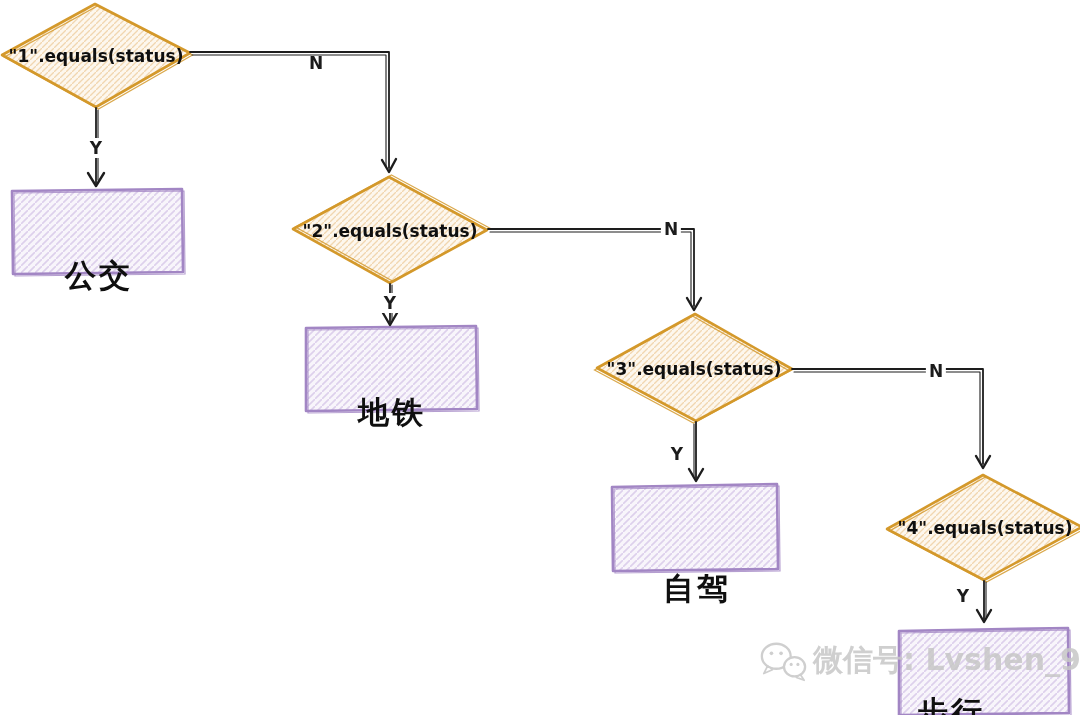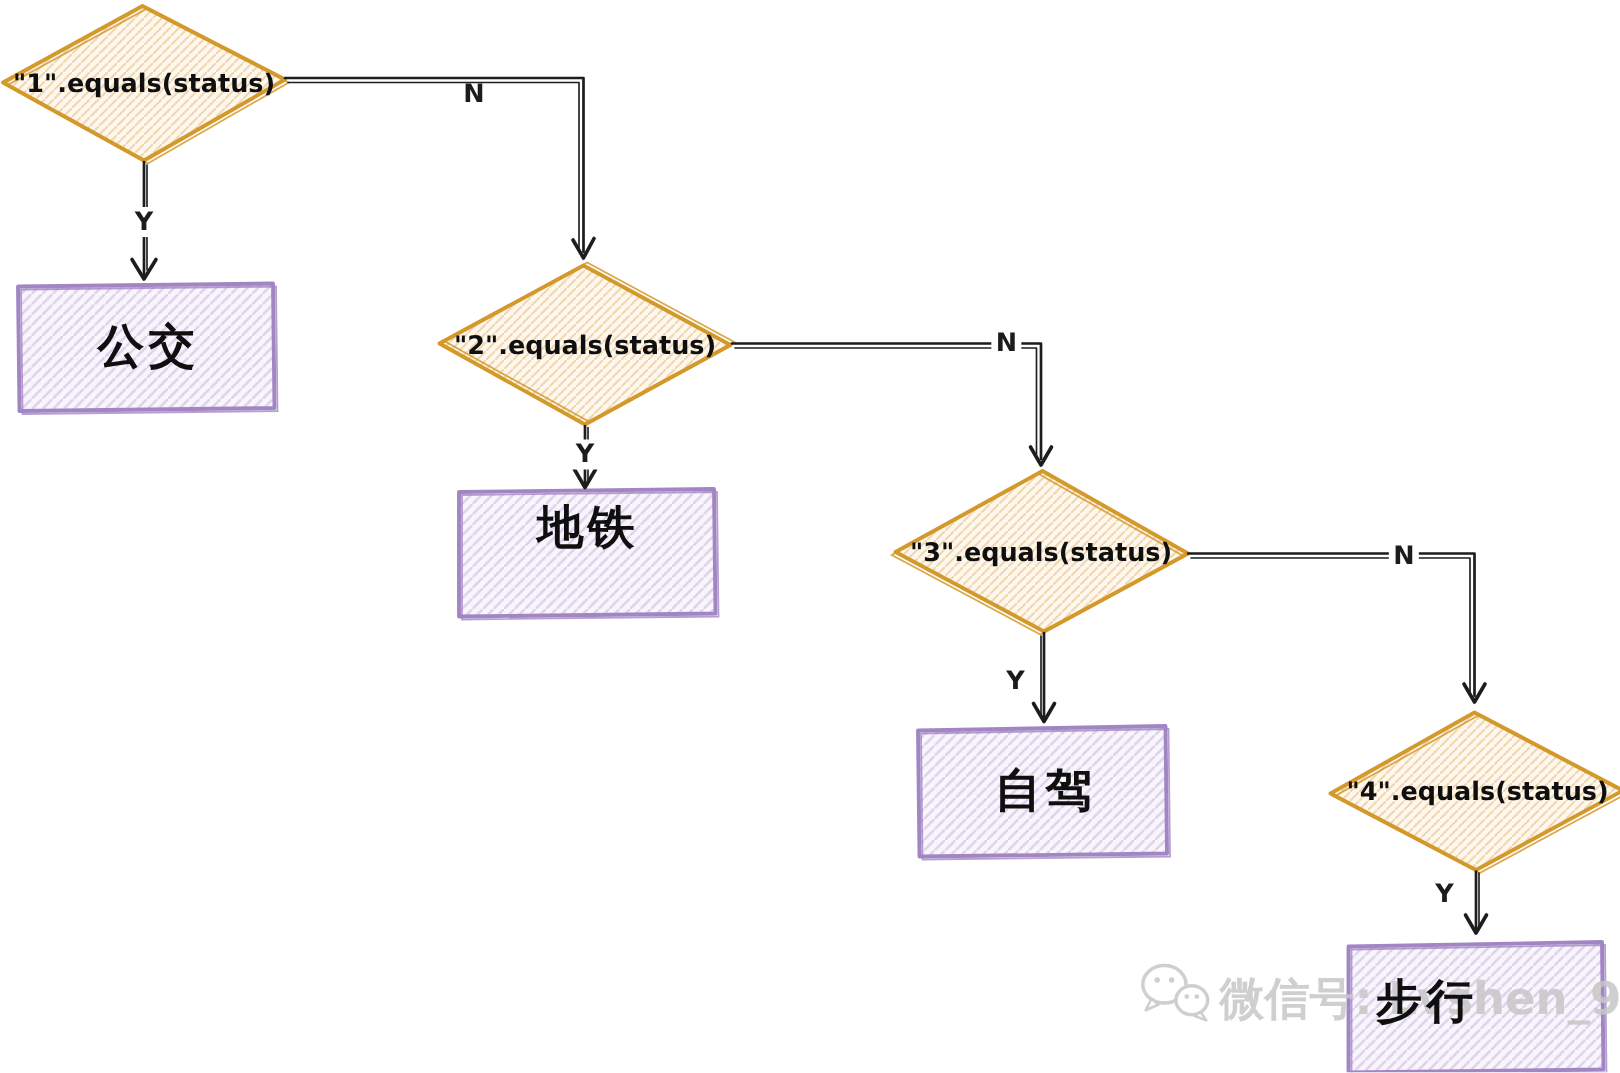--- a/index.html
+++ b/index.html
@@ -29,37 +29,38 @@
     text-align: center;
   }
   .decision-lbl {
     font-size: 17px;
     font-weight: bold;
   }
   .result-lbl {
     font-size: 31px;
     font-weight: bold;
     letter-spacing: 3px;
+    margin-top: 45px;
   }
   .edge-lbl {
     font-size: 17px;
     font-weight: 600;
     color: #1c1c1c;
     z-index: 2;
   }
   .edge-lbl.on-line {
     background: #ffffff;
     padding: 0 3px;
   }
   .watermark {
     position: absolute;
     left: 758px;
     top: 640px;
     display: flex;
-    align-items: center;
+    align-items: flex-start;
     gap: 5px;
     z-index: 1;
     color: #c7c7c7;
     opacity: 0.85;
     font-size: 30px;
     font-weight: bold;
     white-space: nowrap;
   }
   .watermark .wm-icon { flex: 0 0 auto; }
 </style>
@@ -165,22 +166,22 @@
     </span>
     <span>微信号: Lvshen_9</span>
   </div>
 
   <div class="lbl decision-lbl" style="left:96px;  top:56px;">"1".equals(status)</div>
   <div class="lbl decision-lbl" style="left:390px; top:231px;">"2".equals(status)</div>
   <div class="lbl decision-lbl" style="left:694px; top:369px;">"3".equals(status)</div>
   <div class="lbl decision-lbl" style="left:985px; top:528px;">"4".equals(status)</div>
 
   <div class="lbl result-lbl" style="left:99px;  top:231px;">公交</div>
-  <div class="lbl result-lbl" style="left:392px; top:352px;">地铁</div>
-  <div class="lbl result-lbl" style="left:697px; top:527px;">自驾</div>
+  <div class="lbl result-lbl" style="left:392px; top:368px;">地铁</div>
+  <div class="lbl result-lbl" style="left:697px; top:544px;">自驾</div>
   <div class="lbl result-lbl" style="left:951px; top:668px;">步行</div>
 
   <div class="lbl edge-lbl on-line" style="left:96px;  top:148px;">Y</div>
   <div class="lbl edge-lbl" style="left:316px; top:63px;">N</div>
   <div class="lbl edge-lbl on-line" style="left:390px; top:303px;">Y</div>
   <div class="lbl edge-lbl on-line" style="left:671px; top:229px;">N</div>
   <div class="lbl edge-lbl" style="left:677px; top:454px;">Y</div>
   <div class="lbl edge-lbl on-line" style="left:936px; top:371px;">N</div>
   <div class="lbl edge-lbl" style="left:963px; top:596px;">Y</div>
 

